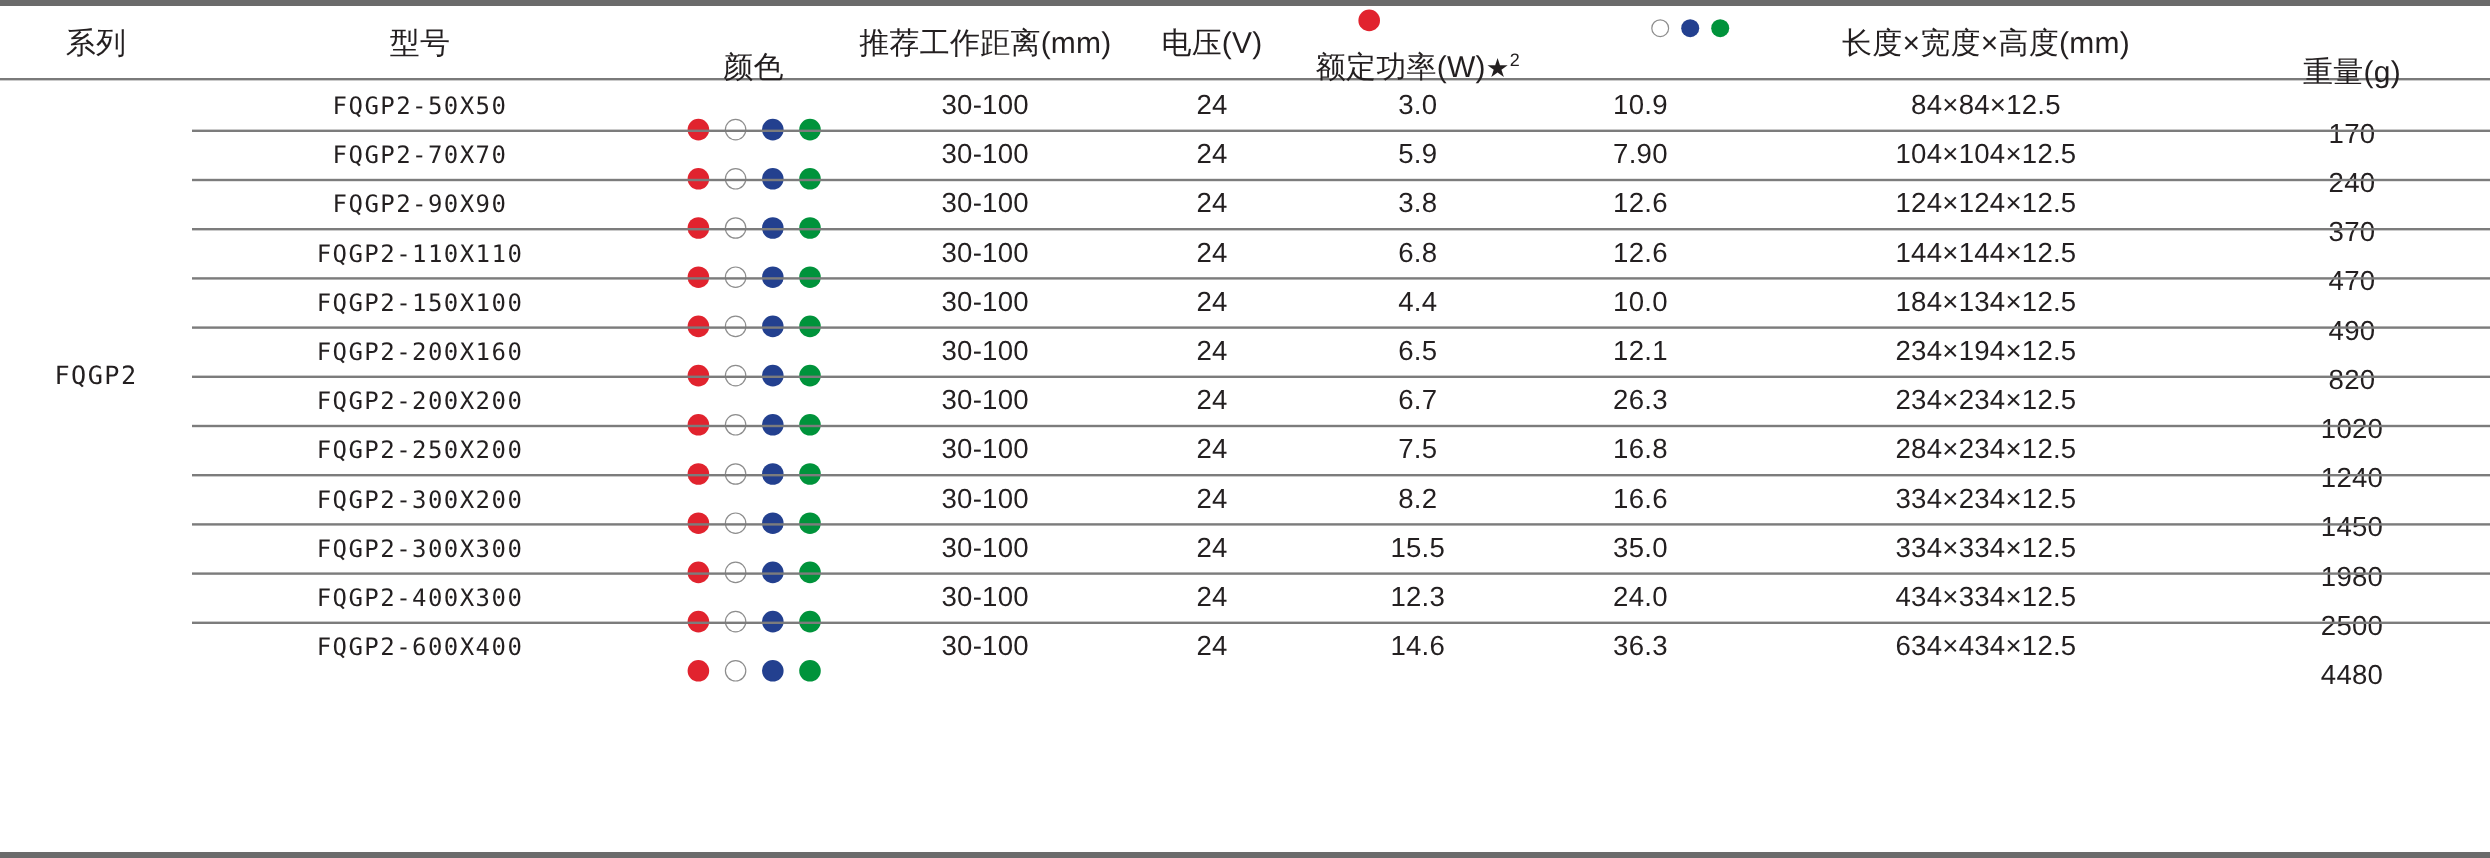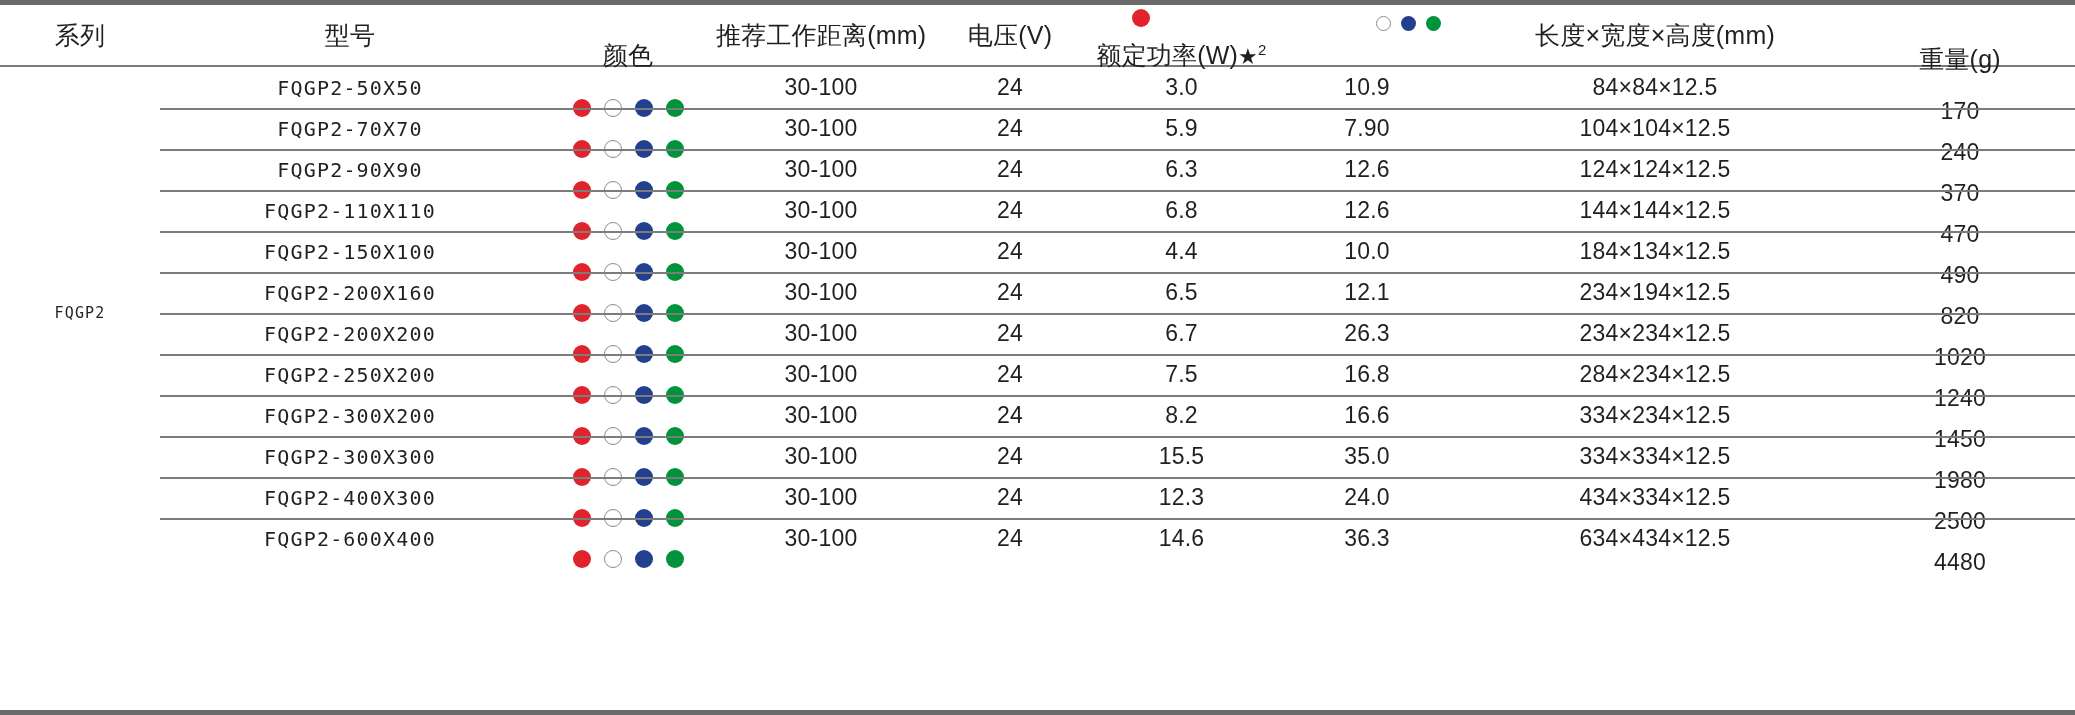--- a/index.html
+++ b/index.html
@@ -132,21 +132,21 @@
   
   .series-label{
     position:absolute;
     left:0;top:0;
     width:160px;
     height:100%;
     display:flex;
     align-items:center;
     justify-content:center;
     font-family:"DejaVu Sans Mono","Liberation Mono",monospace;
-    font-size:15px;
+    font-size:21px;
     letter-spacing:1.2px;
     z-index:3;
     pointer-events:none;
     text-align:center;
   }
 </style>
 </head>
 <body>
 
 <div class="spec-table">
@@ -224,21 +224,21 @@
           <div class="cell c-color">
             <div class="dot-group">
               <span class="dot dot-red"></span>
               <span class="dot dot-white"></span>
               <span class="dot dot-blue"></span>
               <span class="dot dot-green"></span>
             </div>
           </div>
           <div class="cell c-dist">30-100</div>
           <div class="cell c-volt">24</div>
-          <div class="cell c-pw-red">6.3</div>
+          <div class="cell c-pw-red">3.8</div>
           <div class="cell c-pw-rgb">12.6</div>
           <div class="cell c-dim">124×124×12.5</div>
           <div class="cell c-weight">370</div>
         </div>
         <div class="row data-row">
           <div class="sep"></div>
           <div class="cell c-series"></div>
           <div class="cell c-model">FQGP2-110X110</div>
           <div class="cell c-color">
             <div class="dot-group">

